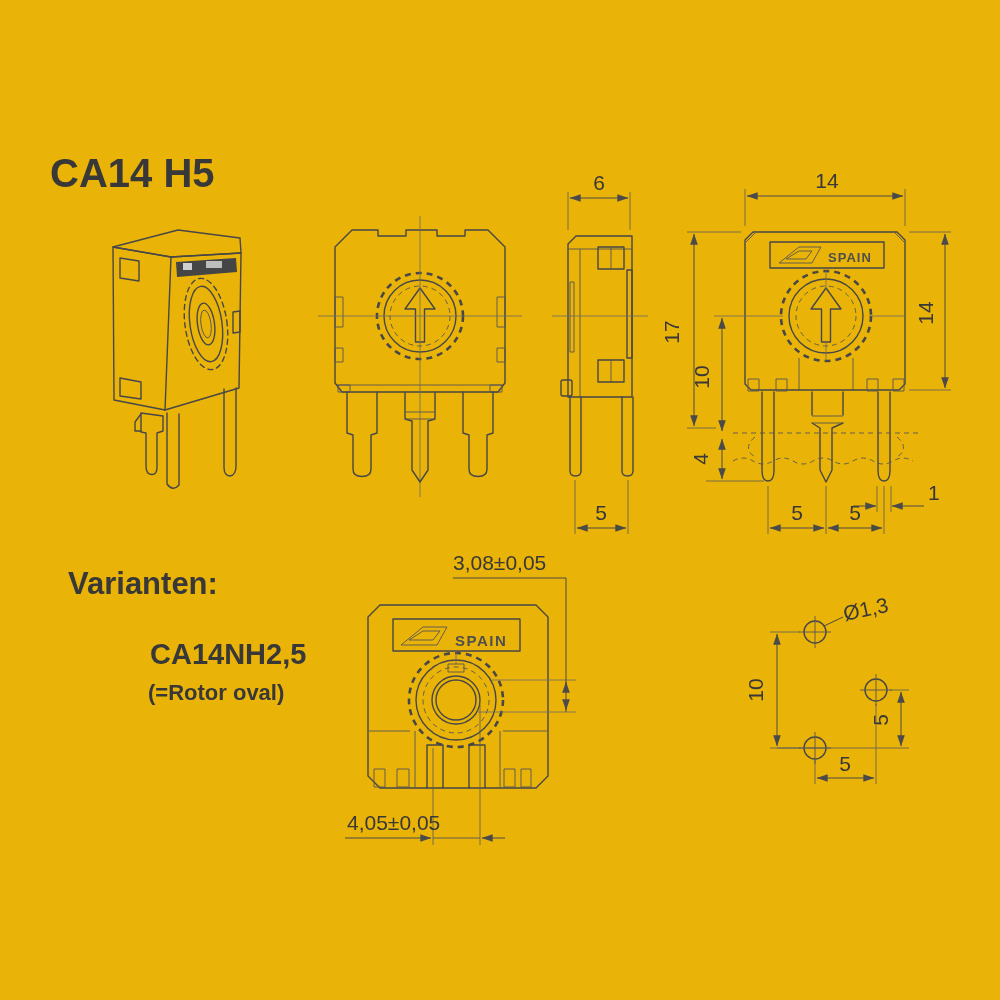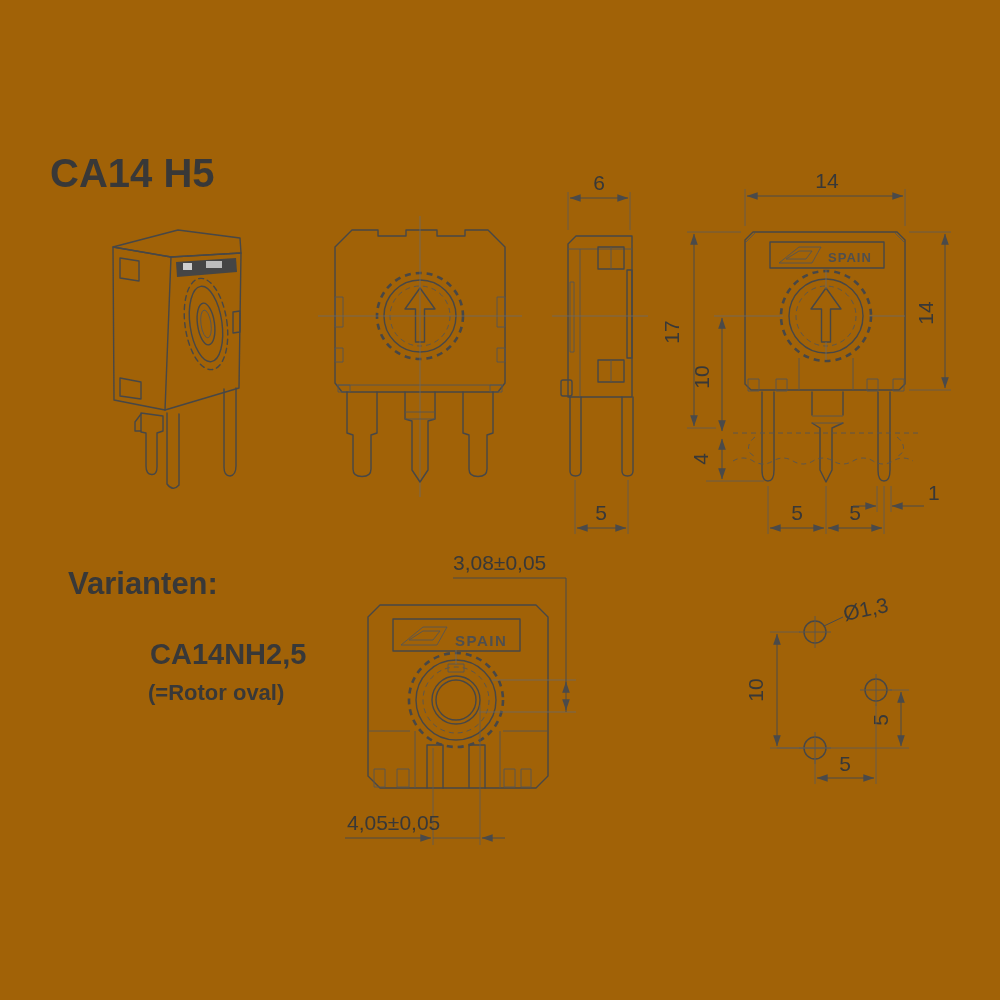--- a/index.html
+++ b/index.html
@@ -1,16 +1,16 @@
 <!DOCTYPE html>
 <html><head>
 <meta charset="utf-8">
 <style>
   html,body{margin:0;padding:0;background:#fff;}
-  .stage{position:relative;width:1000px;height:1000px;background:#a16207;overflow:hidden;
+  .stage{position:relative;width:1000px;height:1000px;background:#eab308;overflow:hidden;
          font-family:"Liberation Sans", sans-serif;}
   svg{position:absolute;left:0;top:0;}
   svg text{font-family:"Liberation Sans", sans-serif;fill:#383838;}
   .p   {fill:none;stroke:#474747;stroke-width:1.4;stroke-linejoin:round;stroke-linecap:round;}
   .th  {fill:none;stroke:#555;stroke-width:0.9;stroke-linejoin:round;}
   .cl  {fill:none;stroke:#6a6a6a;stroke-width:0.8;}
   .d   {fill:none;stroke:#4a4a4a;stroke-width:1;}
   .ext {fill:none;stroke:#5a5a5a;stroke-width:0.8;}
   .gear{fill:none;stroke:#474747;stroke-width:2.6;stroke-dasharray:6 5;}
   .dsh {stroke-dasharray:5 4;}

